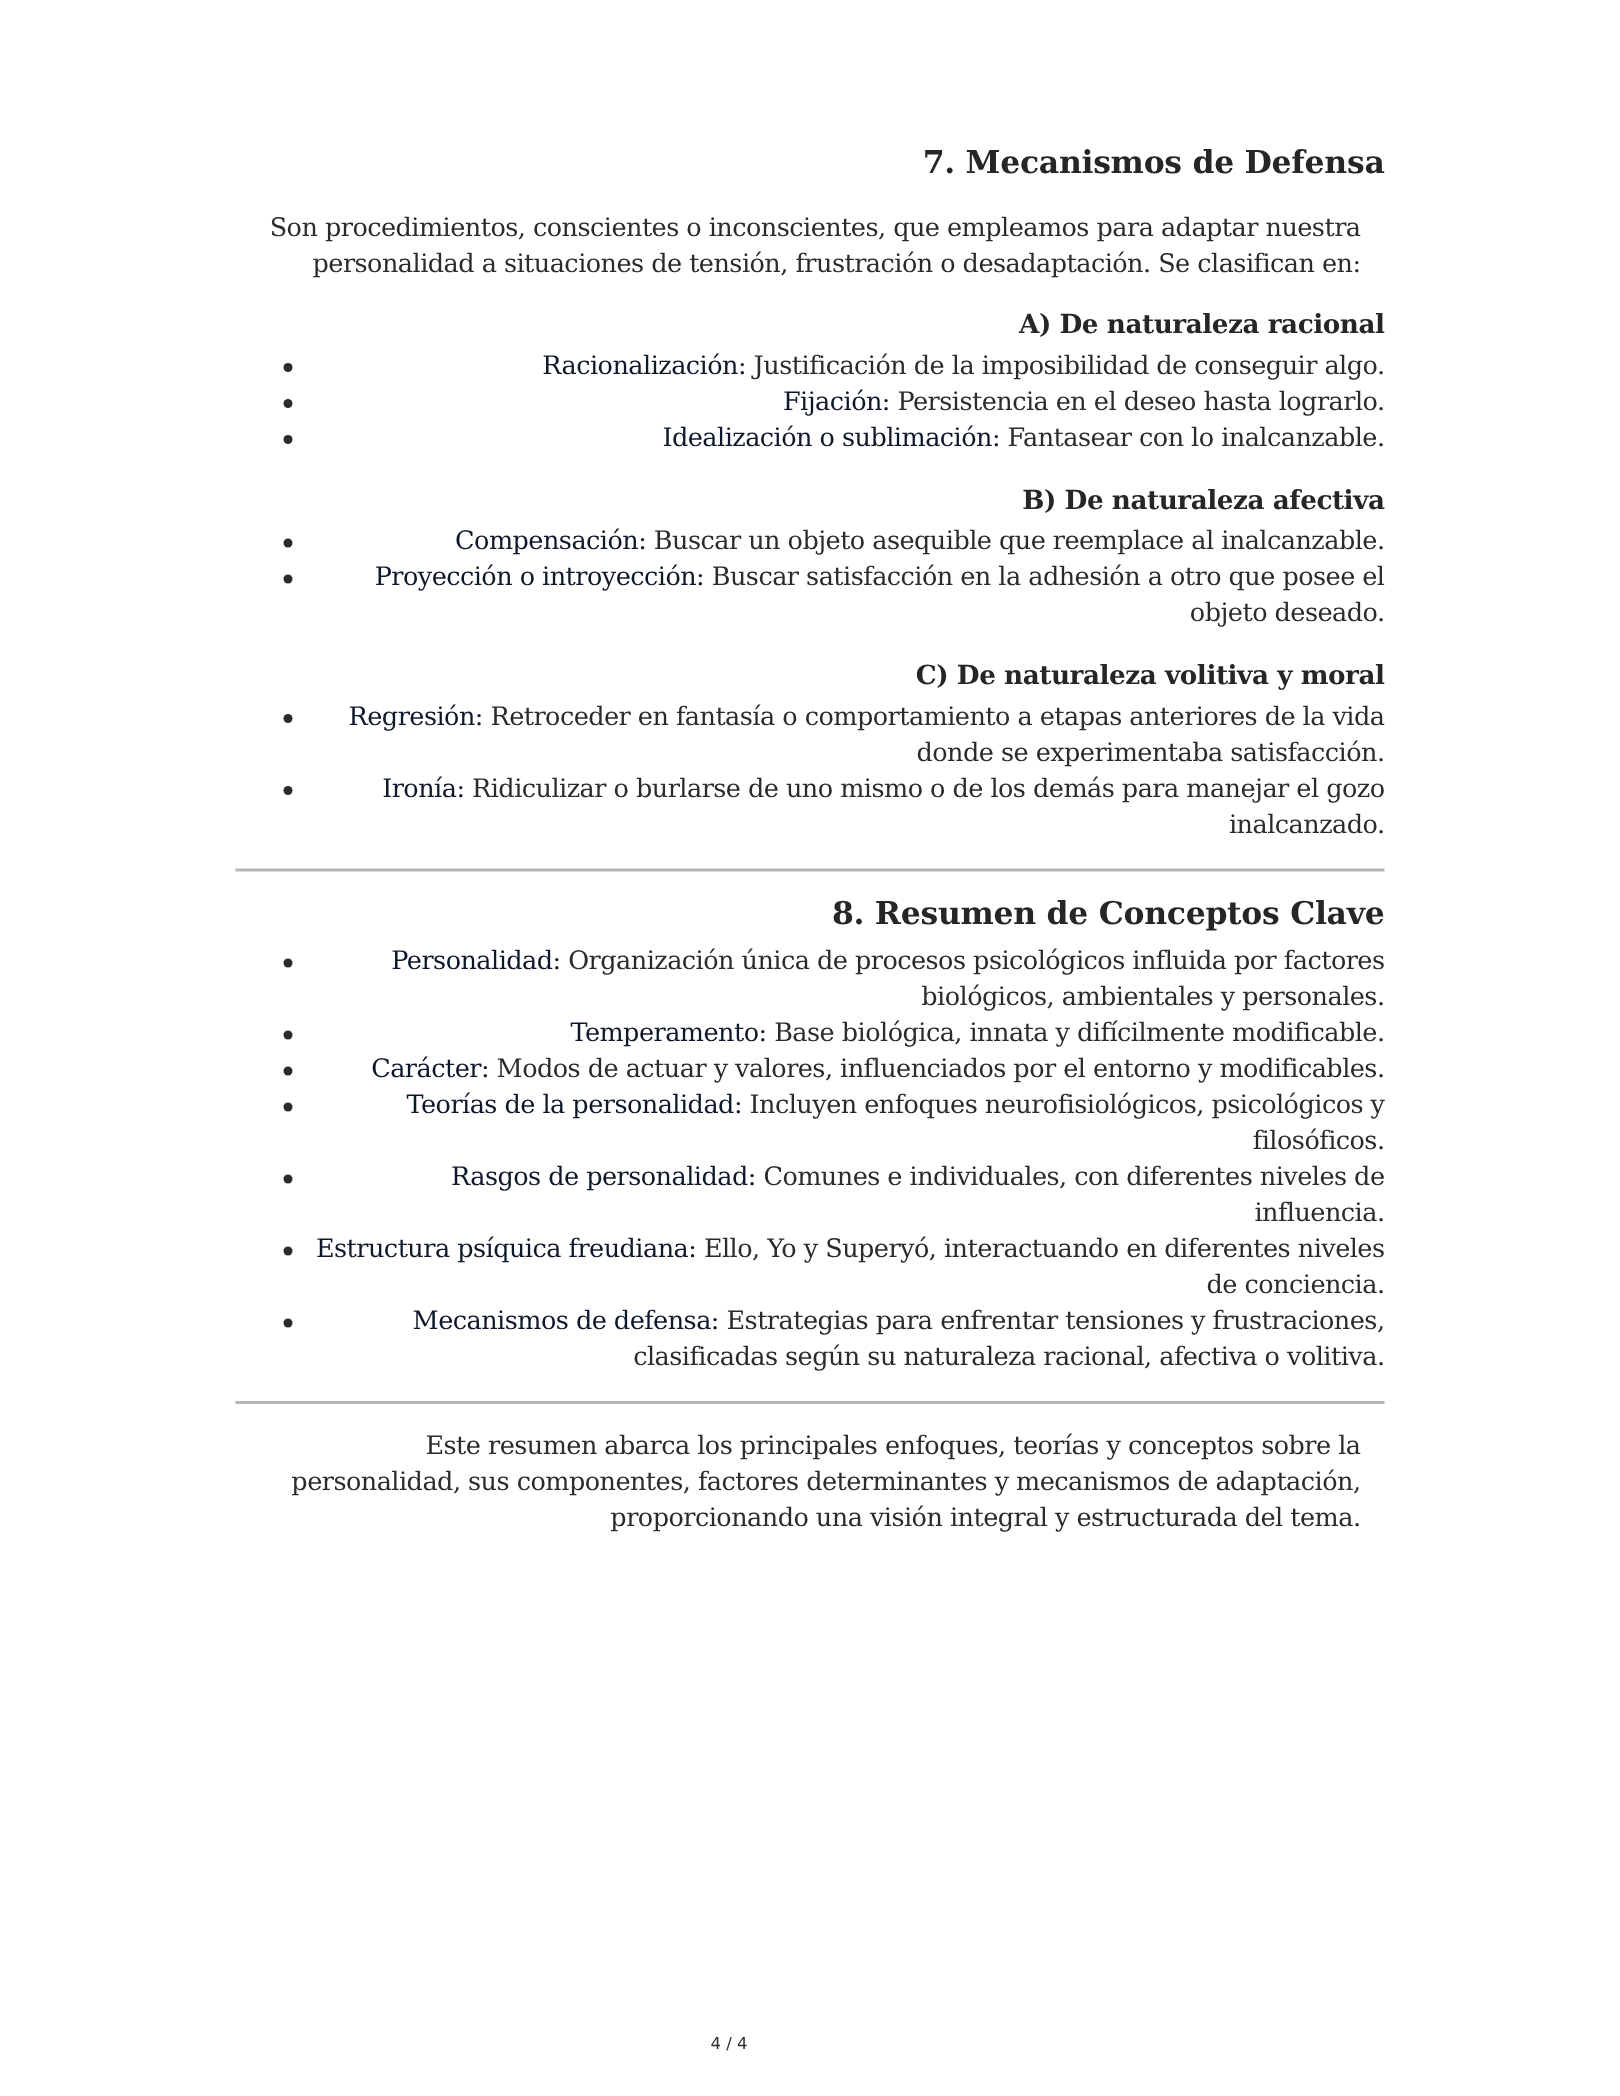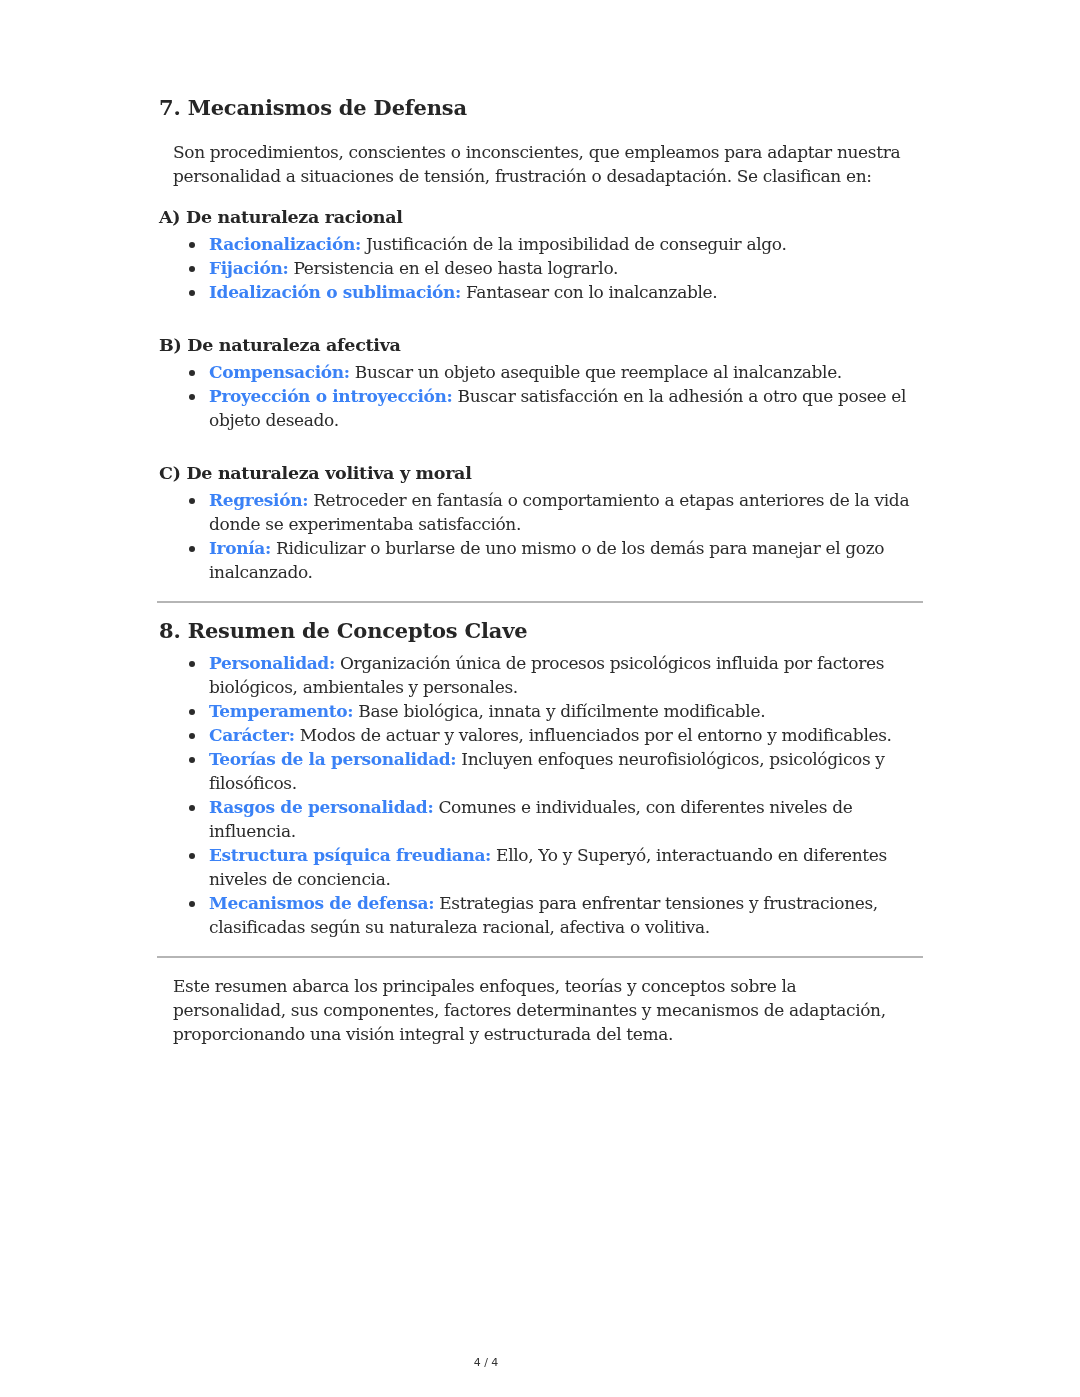--- a/index.html
+++ b/index.html
@@ -9,20 +9,21 @@
       position: relative;
       font-family: "DejaVu Serif", "Liberation Serif", serif;
       color: #2b2b2b;
       overflow: hidden;
     }
     .page {
       position: absolute;
       left: 157px;
       top: 92px;
       width: 766px;
+      text-align: right;
     }
     h2 {
       font-size: 21px;
       font-weight: bold;
       margin: 0 0 4px 2px;
       line-height: 32px;
       color: #262626;
       letter-spacing: -0.2px;
     }
     p {
@@ -53,22 +54,22 @@
     li::before {
       content: "";
       position: absolute;
       left: -20px;
       top: 10px;
       width: 6px;
       height: 6px;
       border-radius: 50%;
       background: #2b2b2b;
     }
-    li b { font-weight: bold; color: #3b82f6; }
-    .subsection { margin-top: 28px; }
+    li b { font-weight: normal; color: #0f172a; }
+    .subsection { margin-top: 17px; }
     .subsection.first { margin-top: 4px; }
     hr {
       border: none;
       border-top: 2px solid #b5b5b5;
       margin: 0;
       height: 0;
     }
     .hr1 { margin-top: 17px; margin-bottom: 12px; }
     .hr2 { margin-top: 17px; margin-bottom: 11px; }
     .page-number {

